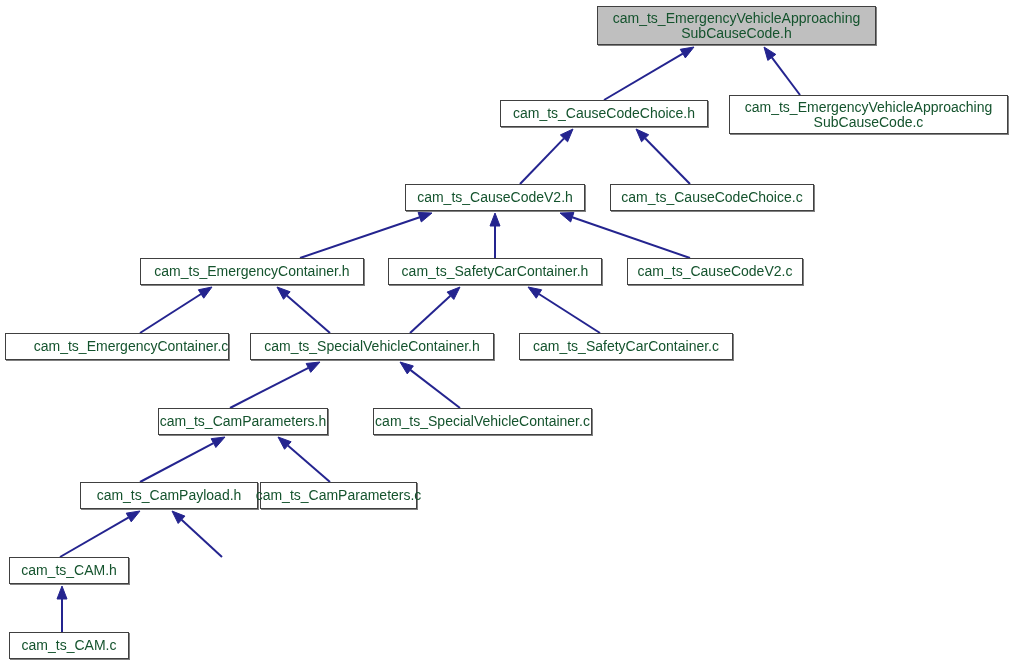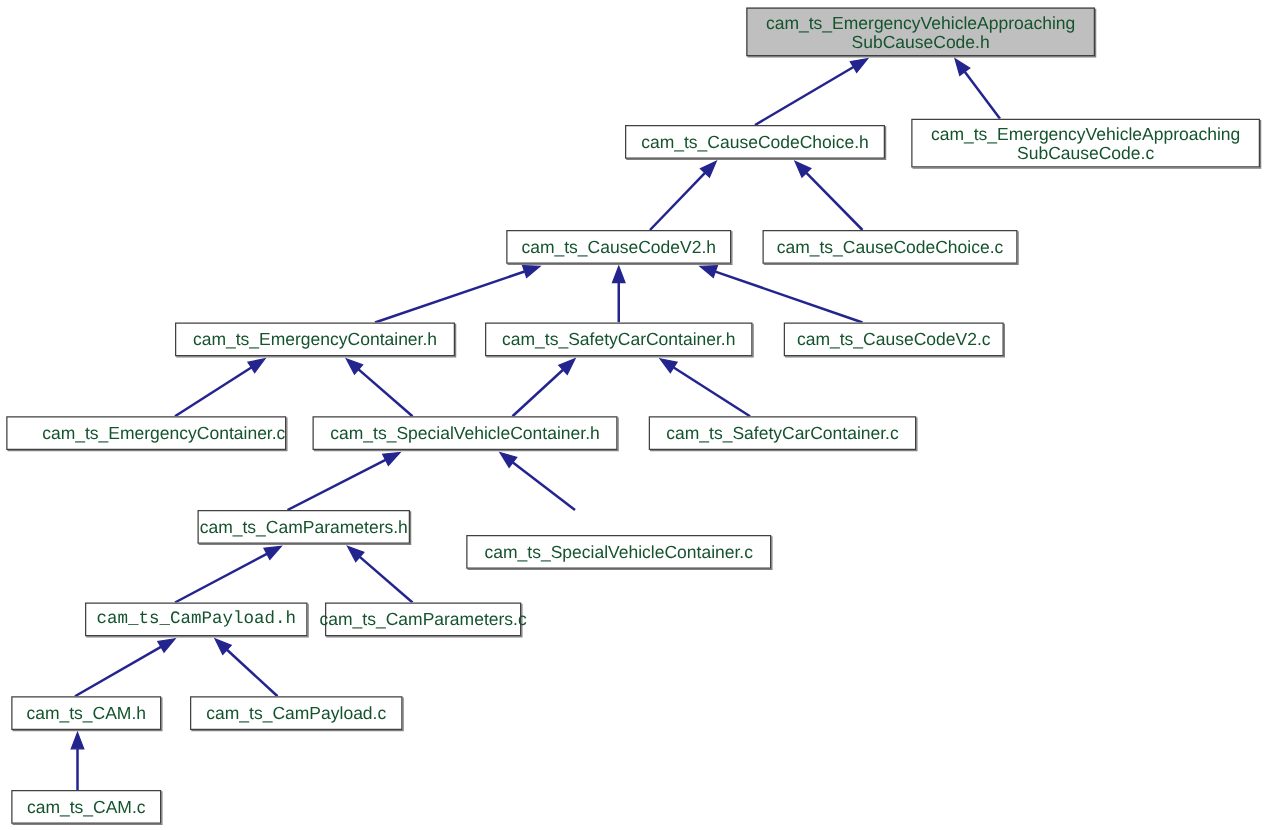--- a/index.html
+++ b/index.html
@@ -99,19 +99,18 @@
 SubCauseCode.c</span></div>
     <div class="graph-node" style="left: 405px; top: 184px; width: 180px; height: 27px;"><span class="node-label">cam_ts_CauseCodeV2.h</span></div>
     <div class="graph-node" style="left: 610px; top: 184px; width: 204px; height: 27px;"><span class="node-label">cam_ts_CauseCodeChoice.c</span></div>
     <div class="graph-node" style="left: 140px; top: 258px; width: 224px; height: 27px;"><span class="node-label">cam_ts_EmergencyContainer.h</span></div>
     <div class="graph-node" style="left: 388px; top: 258px; width: 214px; height: 27px;"><span class="node-label">cam_ts_SafetyCarContainer.h</span></div>
     <div class="graph-node" style="left: 627px; top: 258px; width: 176px; height: 27px;"><span class="node-label">cam_ts_CauseCodeV2.c</span></div>
     <div class="graph-node" style="left: 5px; top: 333px; width: 224px; height: 27px; padding-left: 28px;"><span class="node-label">cam_ts_EmergencyContainer.c</span></div>
     <div class="graph-node" style="left: 250px; top: 333px; width: 244px; height: 27px;"><span class="node-label">cam_ts_SpecialVehicleContainer.h</span></div>
     <div class="graph-node" style="left: 519px; top: 333px; width: 214px; height: 27px;"><span class="node-label">cam_ts_SafetyCarContainer.c</span></div>
     <div class="graph-node" style="left: 158px; top: 408px; width: 170px; height: 27px;"><span class="node-label">cam_ts_CamParameters.h</span></div>
-    <div class="graph-node" style="left: 373px; top: 428px; width: 244px; height: 27px; text-align: right;"><span class="node-label">cam_ts_SpecialVehicleContainer.c</span></div>
-    <div class="graph-node" style="left: 68px; top: 482px; width: 178px; height: 27px; font-family: Liberation Mono, monospace;"><span class="node-label">cam_ts_CamPayload.h</span></div>
+    <div class="graph-node" style="left: 373px; top: 408px; width: 219px; height: 27px; text-align: right;"><span class="node-label">cam_ts_SpecialVehicleContainer.c</span></div>
+    <div class="graph-node" style="left: 80px; top: 482px; width: 178px; height: 27px;"><span class="node-label">cam_ts_CamPayload.h</span></div>
     <div class="graph-node" style="left: 260px; top: 482px; width: 157px; height: 27px;"><span class="node-label">cam_ts_CamParameters.c</span></div>
     <div class="graph-node" style="left: 9px; top: 557px; width: 120px; height: 27px;"><span class="node-label">cam_ts_CAM.h</span></div>
-    <div class="graph-node" style="left: 152px; top: 557px; width: 170px; height: 27px;"><span class="node-label">cam_ts_CamPayload.c</span></div>
     <div class="graph-node" style="left: 9px; top: 632px; width: 120px; height: 27px;"><span class="node-label">cam_ts_CAM.c</span></div>
   </div>
 
 </body></html>

